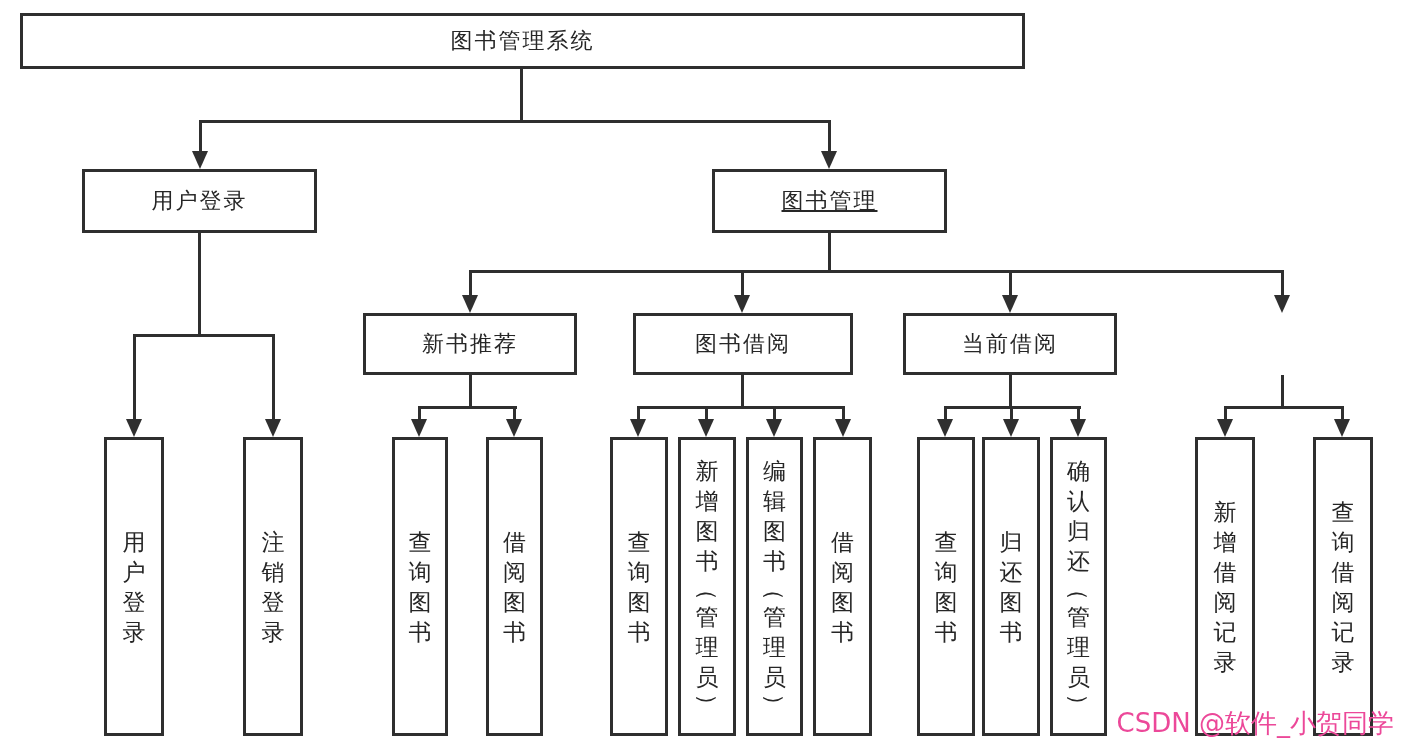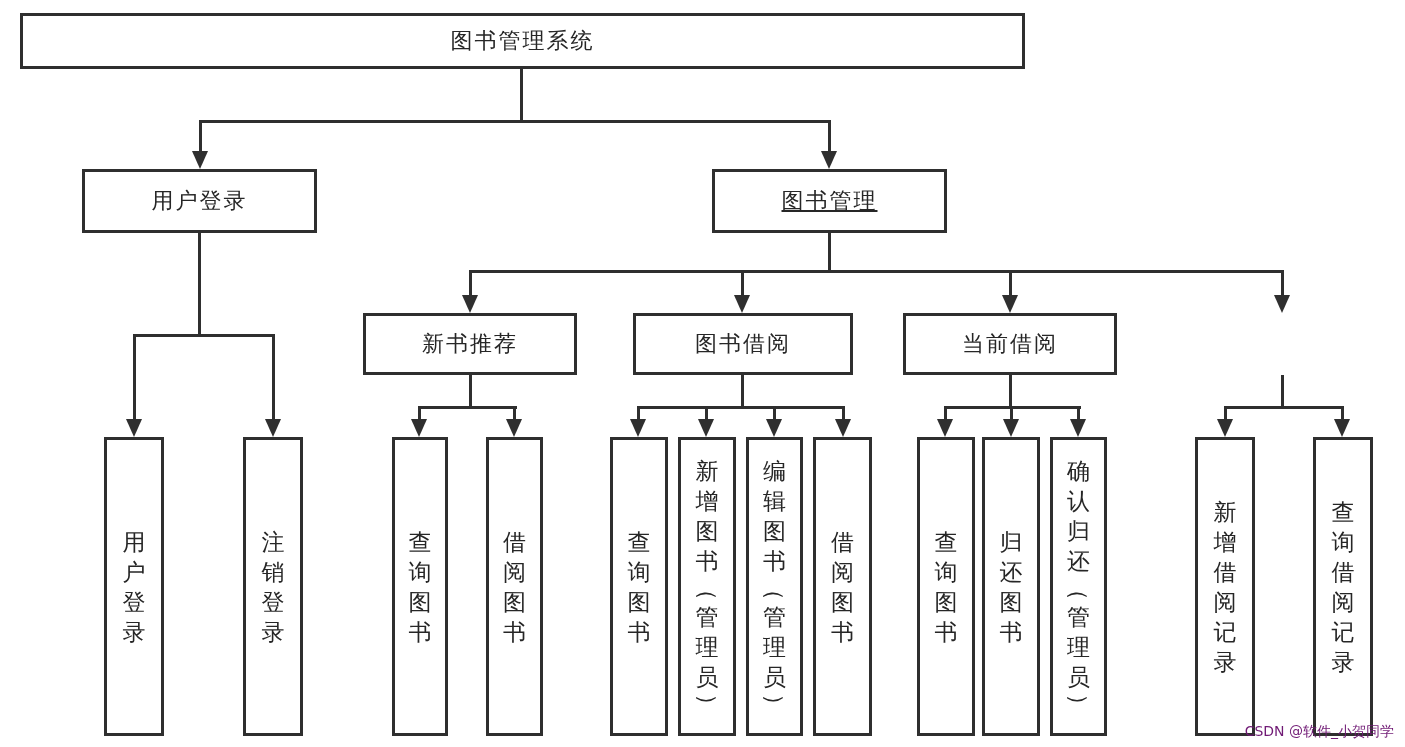--- a/index.html
+++ b/index.html
@@ -17,21 +17,21 @@
   .vtext span { line-height:30px; display:block; }
   .vtext span.rot { transform:rotate(90deg); line-height:26px; }
   .vline { position:absolute; width:3px; background:#2f2f2f; z-index:1; }
   .hline { position:absolute; height:3px; background:#2f2f2f; z-index:1; }
   .arrow {
     position:absolute; width:0; height:0; z-index:1;
     border-left:8px solid transparent; border-right:8px solid transparent;
     border-top:18px solid #2f2f2f;
   }
   .watermark {
-    position:absolute; right:8px; bottom:6px; color:#701a75; font-size:14px;
+    position:absolute; right:8px; bottom:6px; color:#ec4899; font-size:26px;
     z-index:3; white-space:nowrap;
   }
 </style>
 </head>
 <body>
 
 <div id="stage">
 
   <div class="box" style="left:20px; top:13px; width:1005px; height:56px;">图书管理系统</div>
 

